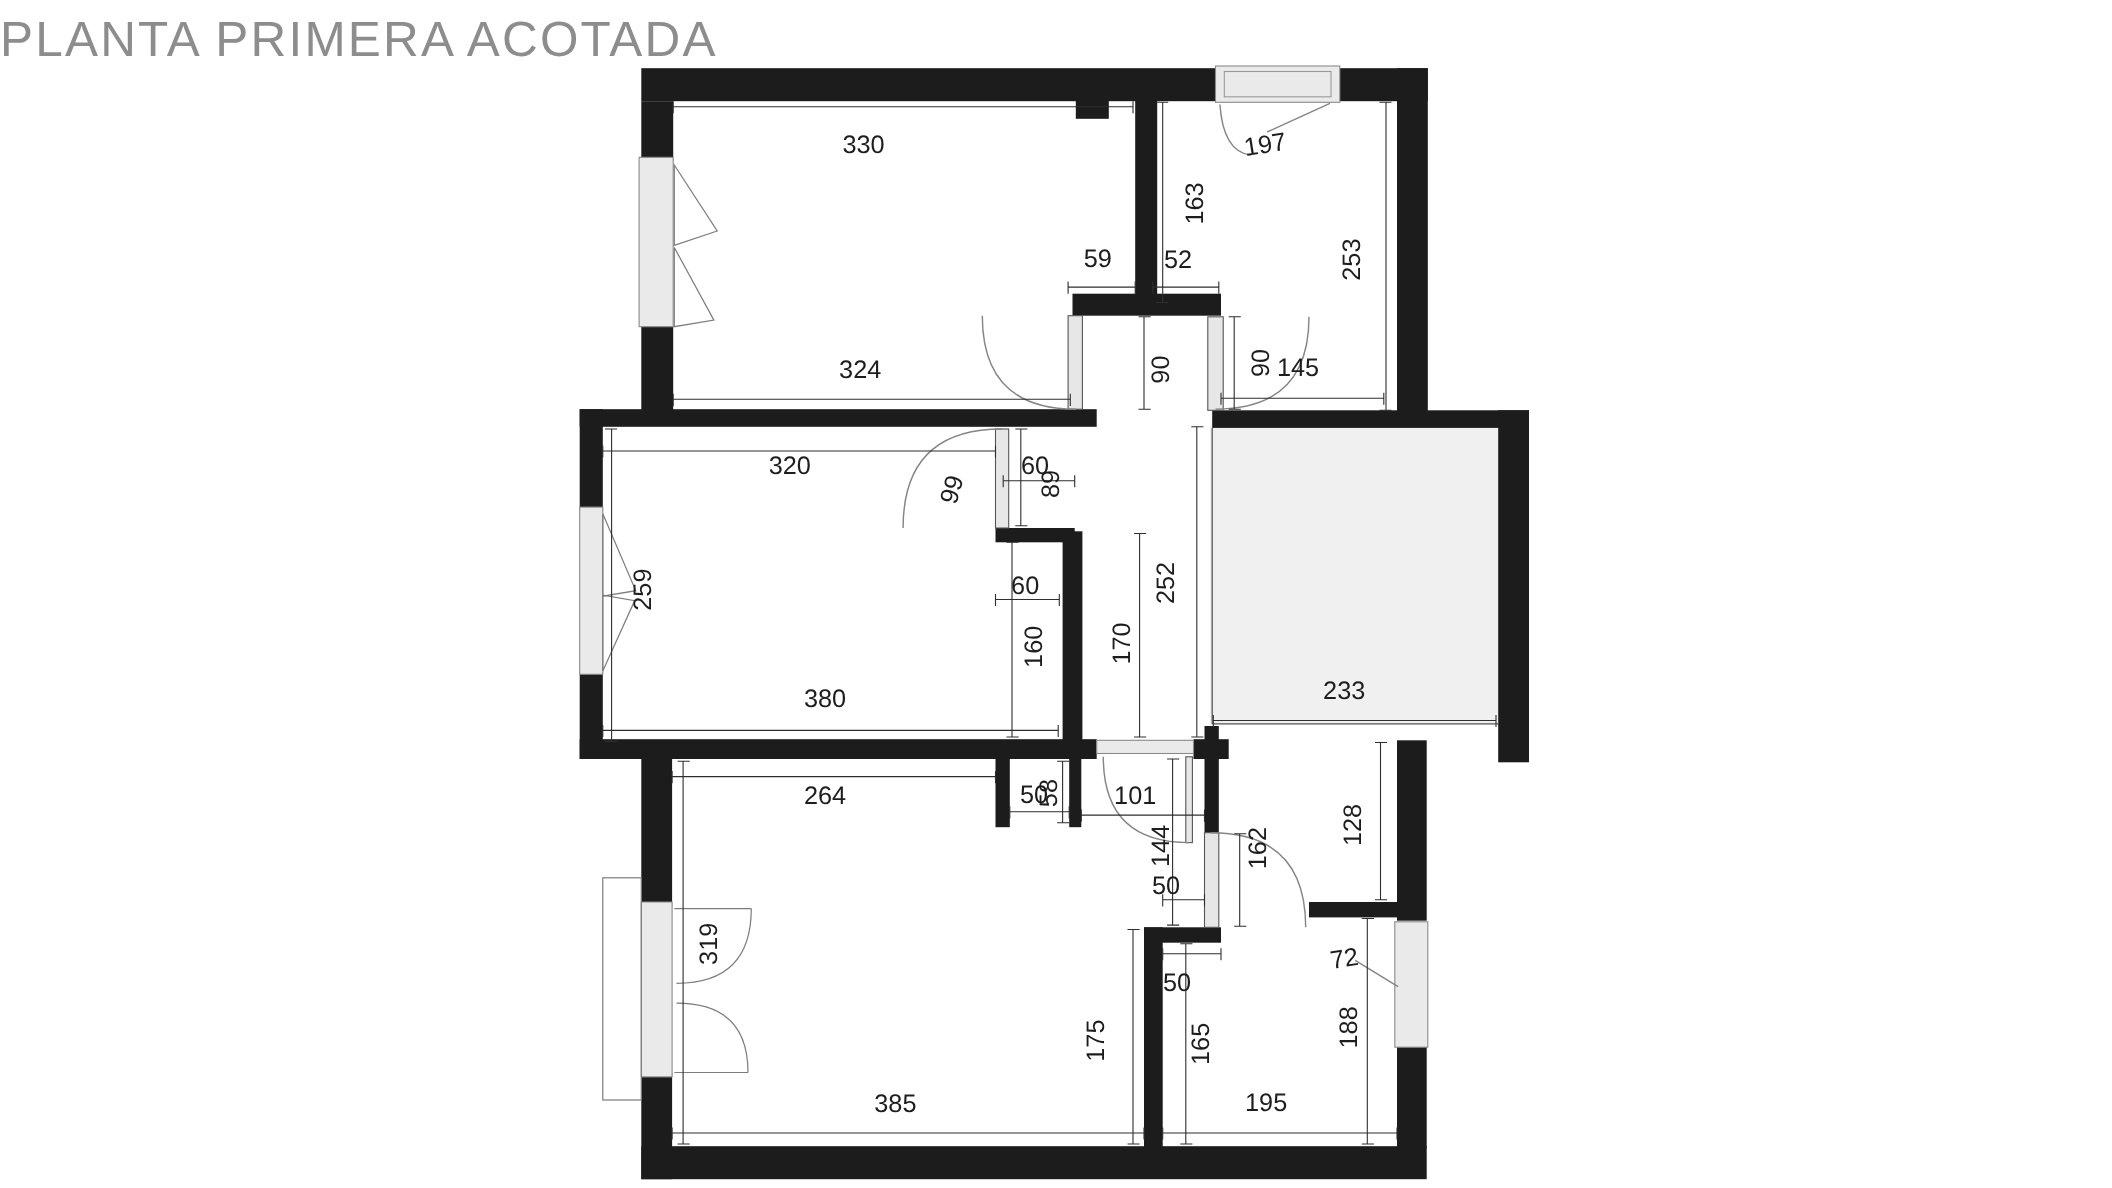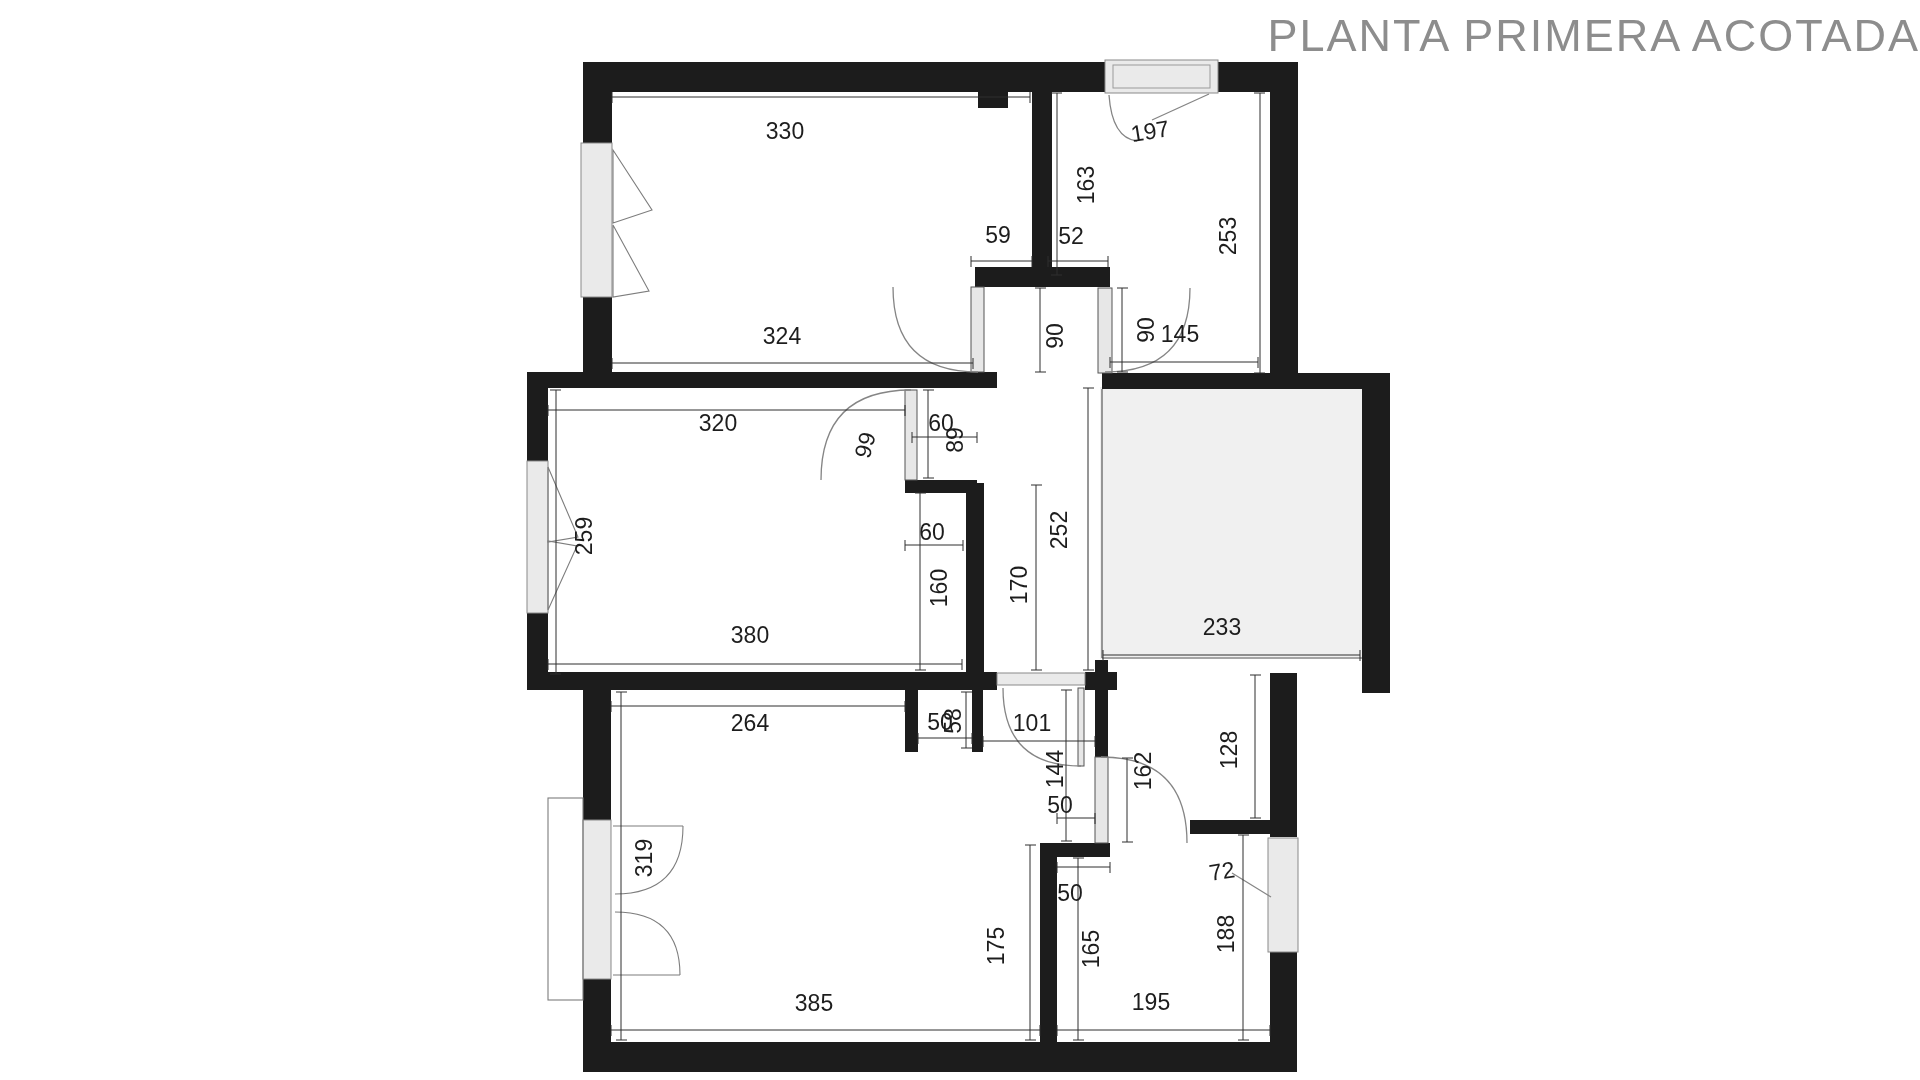--- a/index.html
+++ b/index.html
@@ -1,18 +1,18 @@
 <!DOCTYPE html>
 <html><head>
 <meta charset="utf-8">
 <style>
   html,body{margin:0;padding:0;background:#ffffff;}
   #canvas{position:relative;width:1920px;height:1080px;background:#ffffff;overflow:hidden;
           font-family:"Liberation Sans", sans-serif;}
-  #plan-title{position:absolute;top:10px;left:0;width:100%;text-align:right;
+  #plan-title{position:absolute;top:10px;left:0;width:100%;text-align:left;
               font-size:45px;font-weight:500;color:#8d8d8d;letter-spacing:2px;}
   svg text{font-family:"Liberation Sans", sans-serif;font-size:23px;fill:#1d1d1d;}
   .walls rect{fill:#1c1c1c;}
   .win{fill:#eaeaea;stroke:#8a8a8a;stroke-width:1;}
   .win-inner{fill:none;stroke:#9a9a9a;stroke-width:1;}
   .leaf{fill:#e7e7e7;stroke:#555;stroke-width:1;}
   .arc{fill:none;stroke:#858585;stroke-width:1.3;}
   .sash{fill:none;stroke:#7d7d7d;stroke-width:1.1;}
   .dim{fill:none;stroke:#2e2e2e;stroke-width:1;}
   .thin{fill:none;stroke:#5a5a5a;stroke-width:1.2;}

